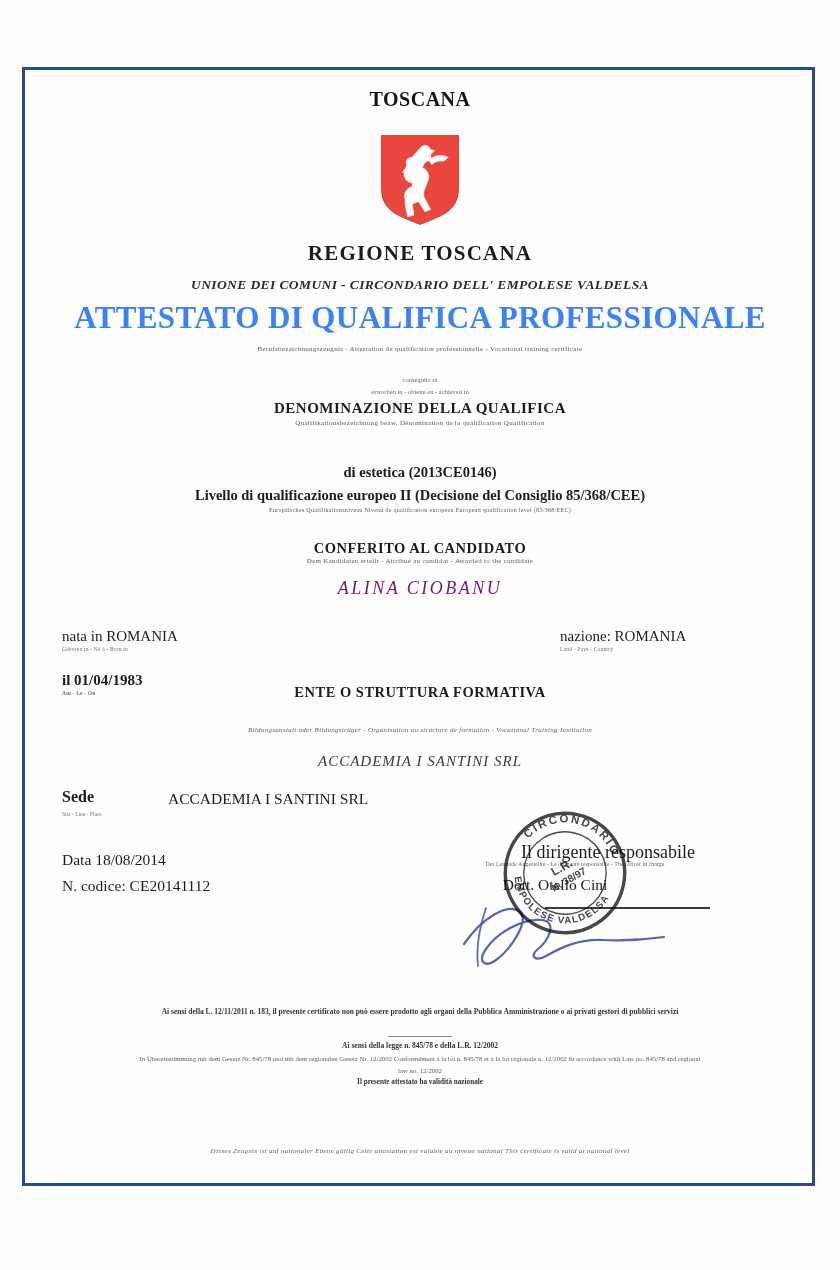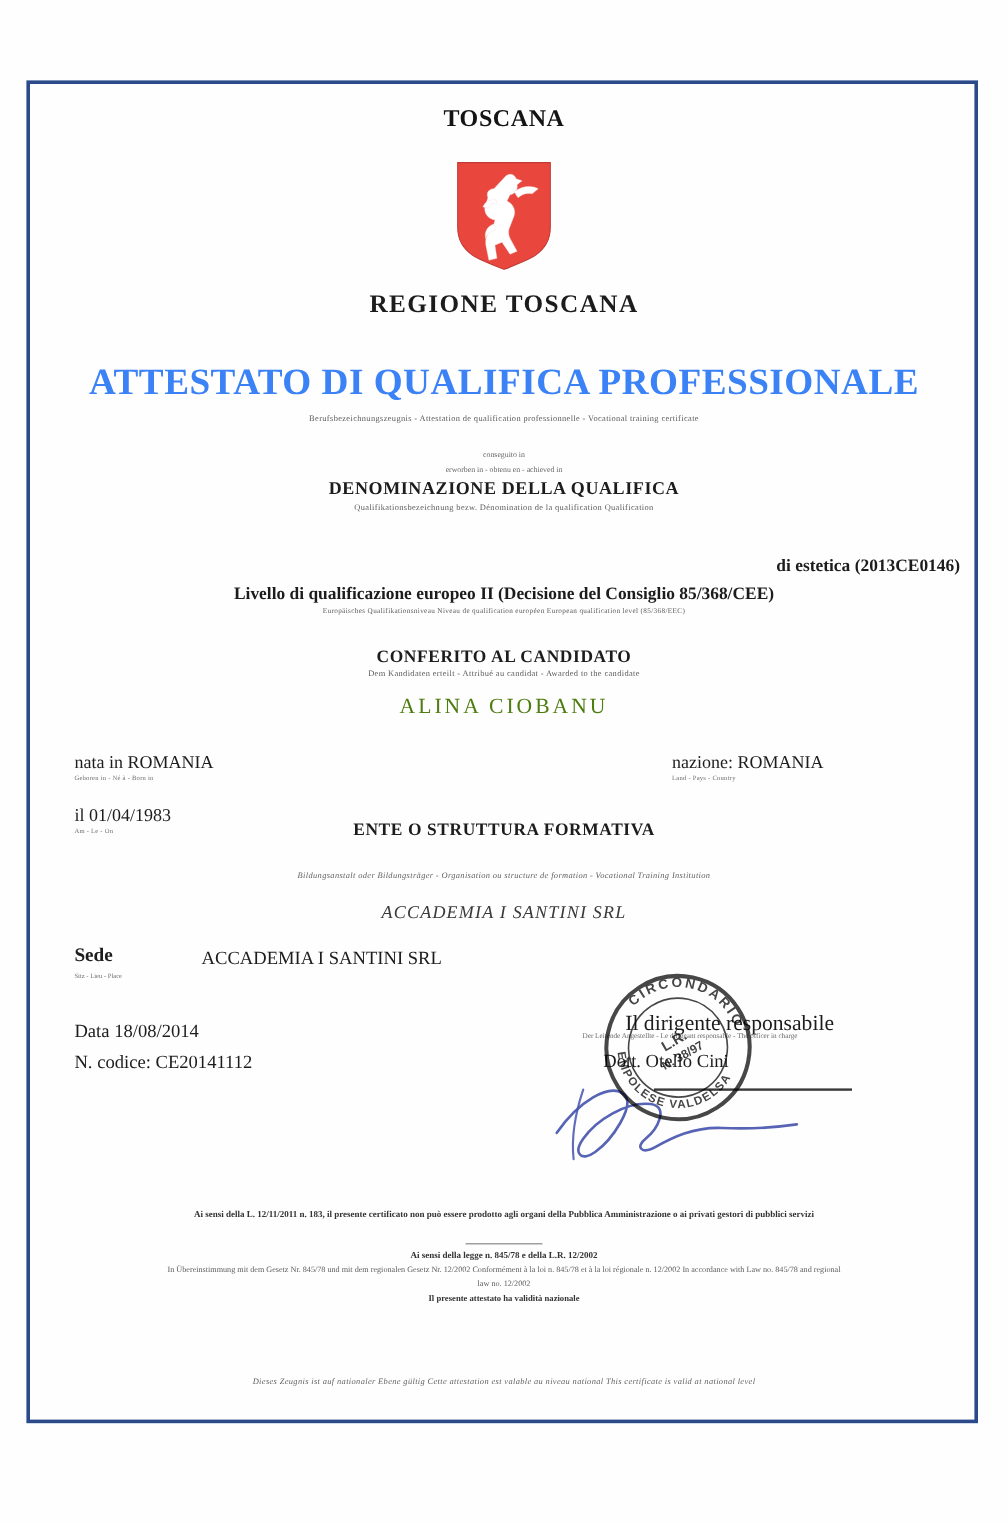--- a/index.html
+++ b/index.html
@@ -23,26 +23,26 @@
   .shield{display:inline-block; width:84px; height:94px; margin-top:7px;}
   .h-region{top:241px; font-size:21px; font-weight:bold; letter-spacing:1.2px;}
   .h-union{top:277px; font-size:13.5px; font-weight:bold; font-style:italic; letter-spacing:.4px; color:#2a2a2a;}
   .h-title{top:300px; font-size:31px; font-weight:bold; letter-spacing:.4px; color:#3b82f6;}
   .h-title-tr{top:345px;}
   .l-cons1{top:376px; font-size:6.5px; color:#666;}
   .l-cons2{top:388px; font-size:6.5px; color:#666;}
   .h-denom{top:400px; font-size:15px; font-weight:bold; letter-spacing:.5px;}
   .h-denom-tr{top:419px;}
   .q1{top:441px; font-size:14.5px; font-weight:bold;}
-  .q2{top:464px; font-size:14.5px; font-weight:bold;text-align:right;}
+  .q2{top:464px; font-size:14.5px; font-weight:bold;}
   .q3{top:487px; font-size:14.5px; font-weight:bold;}
   .q3-tr{top:507px; font-size:6px;}
   .h-conf{top:540px; font-size:14.5px; font-weight:bold; letter-spacing:.5px;}
   .h-conf-tr{top:557px;}
-  .cand-name{top:578px; font-size:18px; color:#4d7c0f; letter-spacing:2.5px;}
+  .cand-name{top:578px; font-size:18px; font-style:italic; color:#701a75; letter-spacing:2.5px;}
   .fld{position:absolute; white-space:nowrap;}
   .fld .v{font-size:15px; color:#1d1d1d;}
   .fld .t{font-size:5.5px; color:#707070; margin-top:1px; letter-spacing:.2px;}
   .ente-h{top:684px; font-size:14.5px; font-weight:bold; letter-spacing:.5px;}
   .ente-tr{top:726px;}
   .ente-name{top:753px; font-size:15px; font-style:italic; color:#3a3a3a; letter-spacing:1px;}
   .sede-label{position:absolute; left:62px; top:788px; font-size:16px; font-weight:bold;}
   .sede-tiny{position:absolute; left:62px; top:811px; font-size:5.5px; color:#707070;}
   .sede-value{position:absolute; left:168px; top:790px; font-size:15.5px;}
   .data-line{position:absolute; left:62px; top:851px; font-size:15.5px;}
@@ -77,20 +77,21 @@
       <g fill="#ffffff" stroke="#f3d9d6" stroke-width="0.4">
         <path d="M52,16 c4,-3 9,-1 10,3 l6,2 -5,4 c1,5 -2,9 -7,10 l-3,6 c6,3 9,9 7,15 l-5,13 c-1,4 0,8 2,11 l6,11 -7,3 -8,-12 -7,3 2,13 -8,2 -3,-15 c-1,-7 2,-13 7,-17 l2,-8 c-7,-1 -11,-7 -10,-13 l3,-9 c-2,-5 1,-9 6,-9 z"></path>
         <path d="M60,32 c8,-6 17,-7 24,-3 l-6,5 c-5,-1 -10,0 -14,4 z"></path>
         <path d="M42,40 c-6,-1 -11,2 -13,7 l5,1 c2,-3 5,-5 9,-5 z"></path>
         <path d="M40,64 c-7,2 -10,9 -8,15 c1,-5 4,-8 10,-9 z"></path>
       </g>
     </svg>
   </div>
 
   <div class="cline h-region">REGIONE TOSCANA</div>
+  <div class="cline h-union">UNIONE DEI COMUNI - CIRCONDARIO DELL' EMPOLESE VALDELSA</div>
   <div class="cline h-title">ATTESTATO DI QUALIFICA PROFESSIONALE</div>
   <div class="cline tiny h-title-tr">Berufsbezeichnungszeugnis  -  Attestation de qualification professionnelle  -  Vocational training certificate</div>
   <div class="cline l-cons1">conseguito in</div>
   <div class="cline l-cons2">erworben in  -  obtenu en  -  achieved in</div>
 
   <div class="cline h-denom">DENOMINAZIONE DELLA QUALIFICA</div>
   <div class="cline tiny h-denom-tr">Qualifikationsbezeichnung bezw.  Dénomination de la qualification  Qualification</div>
   <div class="cline q2">di estetica (2013CE0146)</div>
   <div class="cline q3">Livello di qualificazione europeo II (Decisione del Consiglio 85/368/CEE)</div>
   <div class="cline tiny q3-tr">Europäisches Qualifikationsniveau  Niveau de qualification européen  European qualification level (85/368/EEC)</div>
@@ -100,21 +101,21 @@
   <div class="cline cand-name">ALINA CIOBANU</div>
 
   <div class="fld" style="left:62px; top:628px;">
     <div class="v">nata in ROMANIA</div>
     <div class="t">Geboren in  -  Né à  -  Born in</div>
   </div>
   <div class="fld" style="left:560px; top:628px;">
     <div class="v">nazione: ROMANIA</div>
     <div class="t">Land  -  Pays  -  Country</div>
   </div>
-  <div class="fld" style="left:62px; top:672px;">
+  <div class="fld" style="left:62px; top:672px;font-weight:bold;">
     <div class="v">il 01/04/1983</div>
     <div class="t">Am  -  Le  -  On</div>
   </div>
 
   <div class="cline ente-h">ENTE O STRUTTURA FORMATIVA</div>
   <div class="cline tiny-it ente-tr">Bildungsanstalt oder Bildungsträger  -  Organisation ou structure de formation  -  Vocational Training Institution</div>
   <div class="cline ente-name">ACCADEMIA I SANTINI SRL</div>
 
   <div class="sede-label">Sede</div>
   <div class="sede-tiny">Sitz  -  Lieu  -  Place</div>

